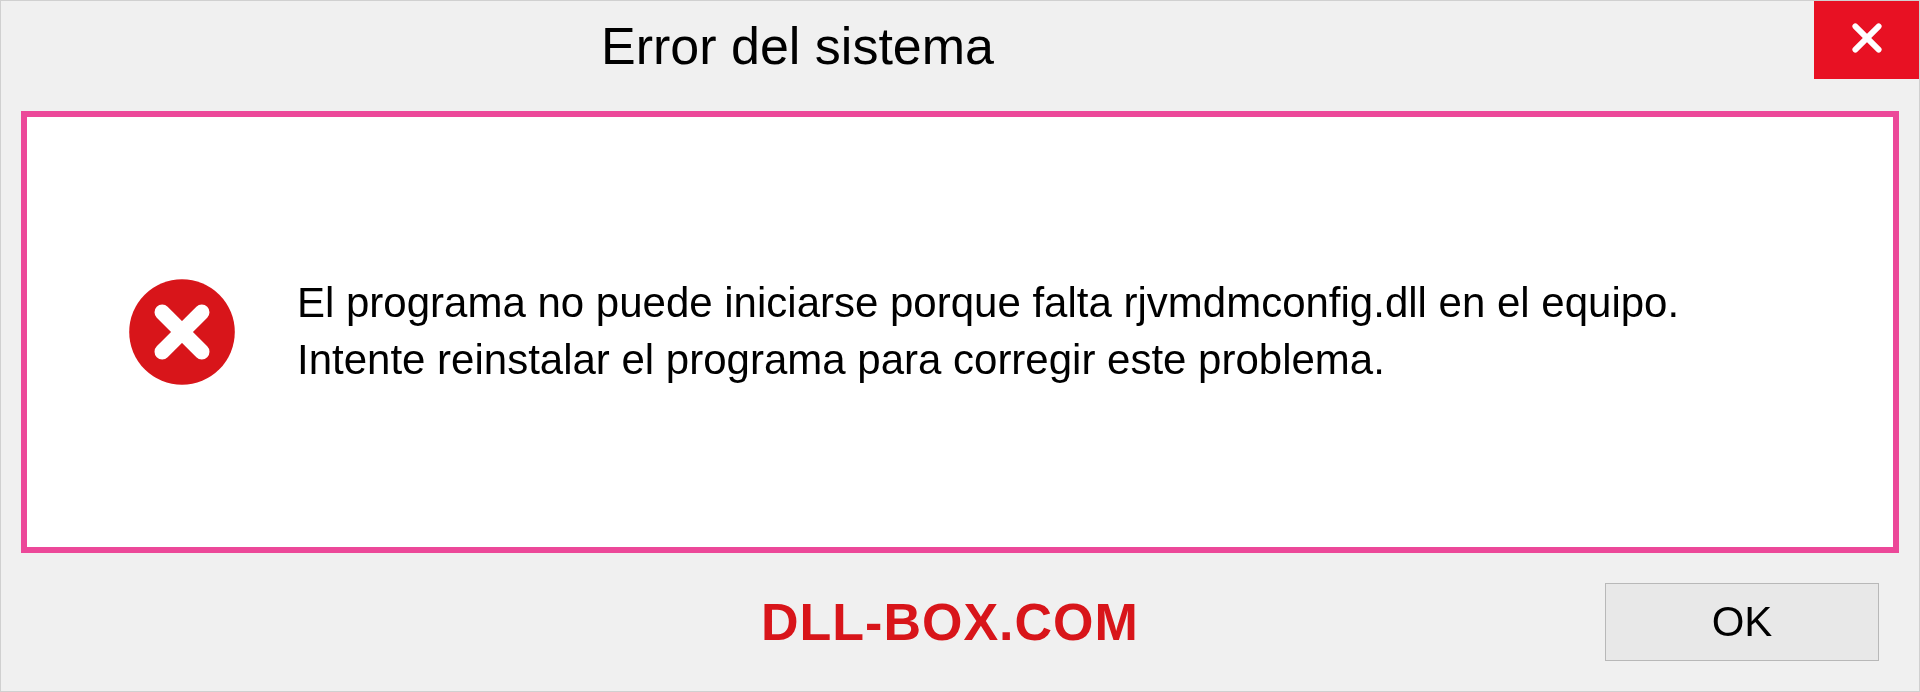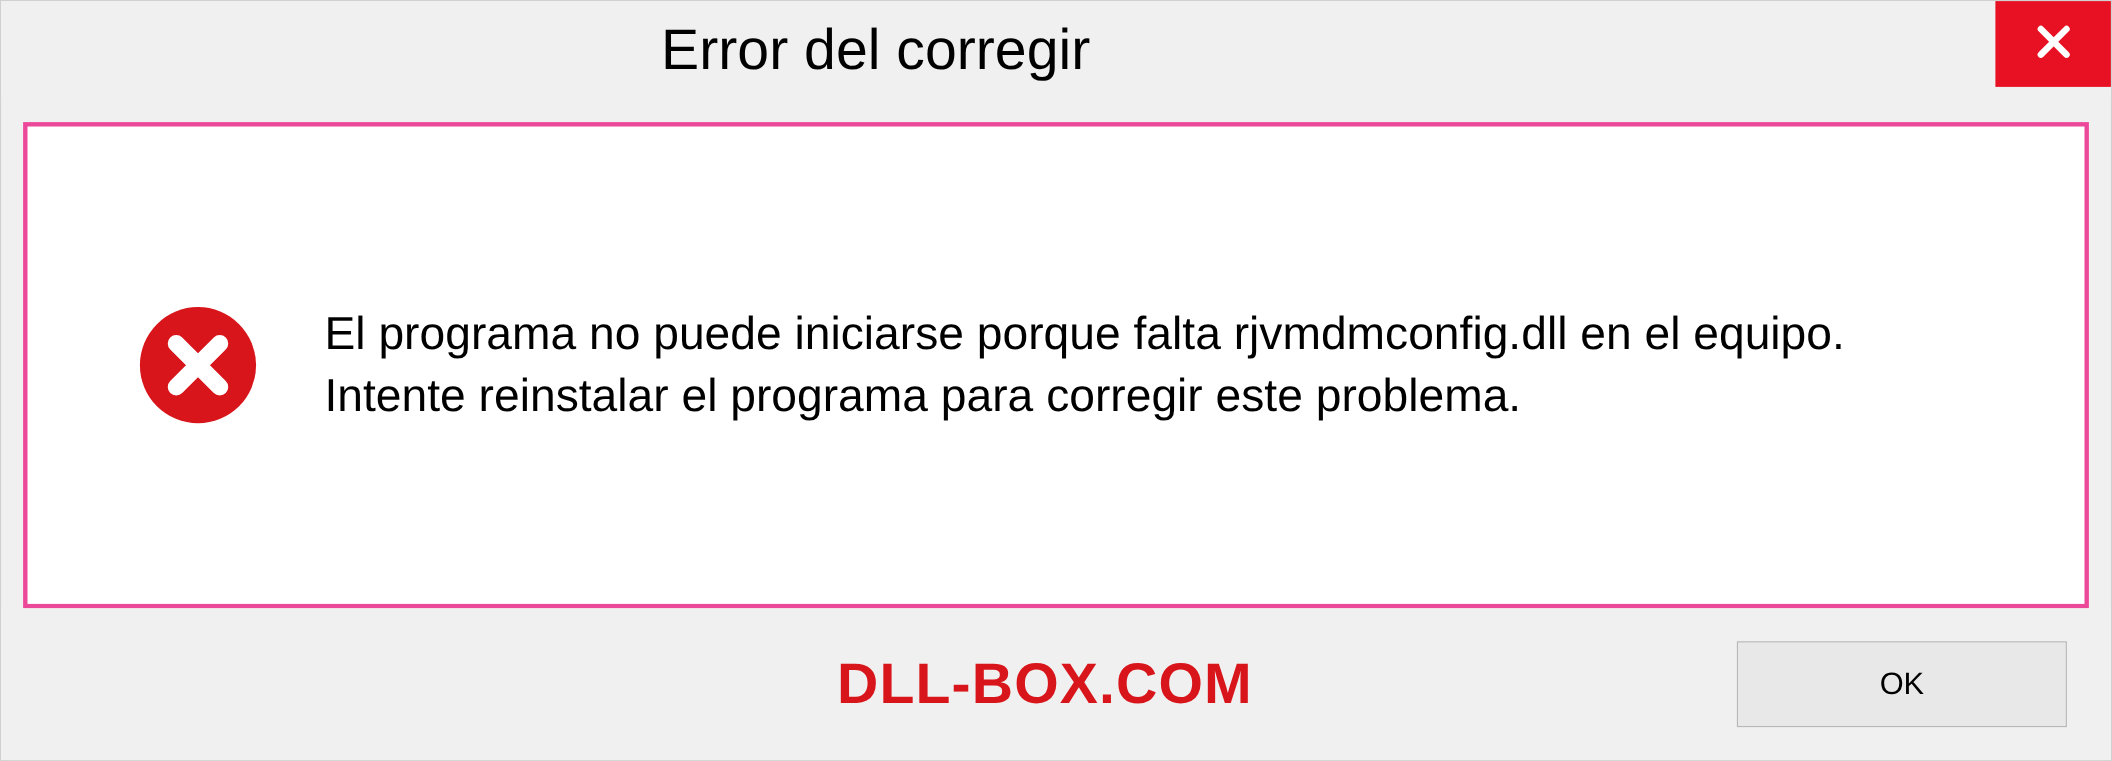--- a/index.html
+++ b/index.html
@@ -45,21 +45,21 @@
       justify-content: center;
       cursor: pointer;
       margin-top: -12px;
     }
     .close-btn svg {
       width: 40px;
       height: 40px;
     }
     .content-box {
       margin: 20px 20px 0 20px;
-      border: 4px solid #ec4899;
+      border: 6px solid #ec4899;
       background: #fff;
       flex: 1;
       display: flex;
       align-items: center;
       padding: 40px 80px 40px 100px;
     }
     .error-icon {
       width: 110px;
       height: 110px;
       flex-shrink: 0;
@@ -80,39 +80,39 @@
     }
     .watermark {
       font-size: 52px;
       font-weight: 700;
       color: #d8151a;
       letter-spacing: 1px;
       padding-left: 720px;
       font-family: Arial, sans-serif;
     }
     .ok-btn {
-      width: 300px;
+      width: 274px;
       height: 78px;
       background: #e8e8e8;
       border: 1px solid #b8b8b8;
-      font-size: 28px;
+      font-size: 42px;
       color: #000;
       display: flex;
       align-items: center;
       justify-content: center;
       cursor: pointer;
       font-family: inherit;
     }
   </style>
 </head>
 <body>
 
 <div class="dialog">
   <div class="titlebar">
-    <div class="title">Error del corregir</div>
+    <div class="title">Error del sistema</div>
     <div class="close-btn">
       <span>
         <svg viewBox="0 0 24 24" fill="none" stroke="#ffffff" stroke-width="3.5" stroke-linecap="round">
           <line x1="5" y1="5" x2="19" y2="19"></line>
           <line x1="19" y1="5" x2="5" y2="19"></line>
         </svg>
       </span>
     </div>
   </div>
 

